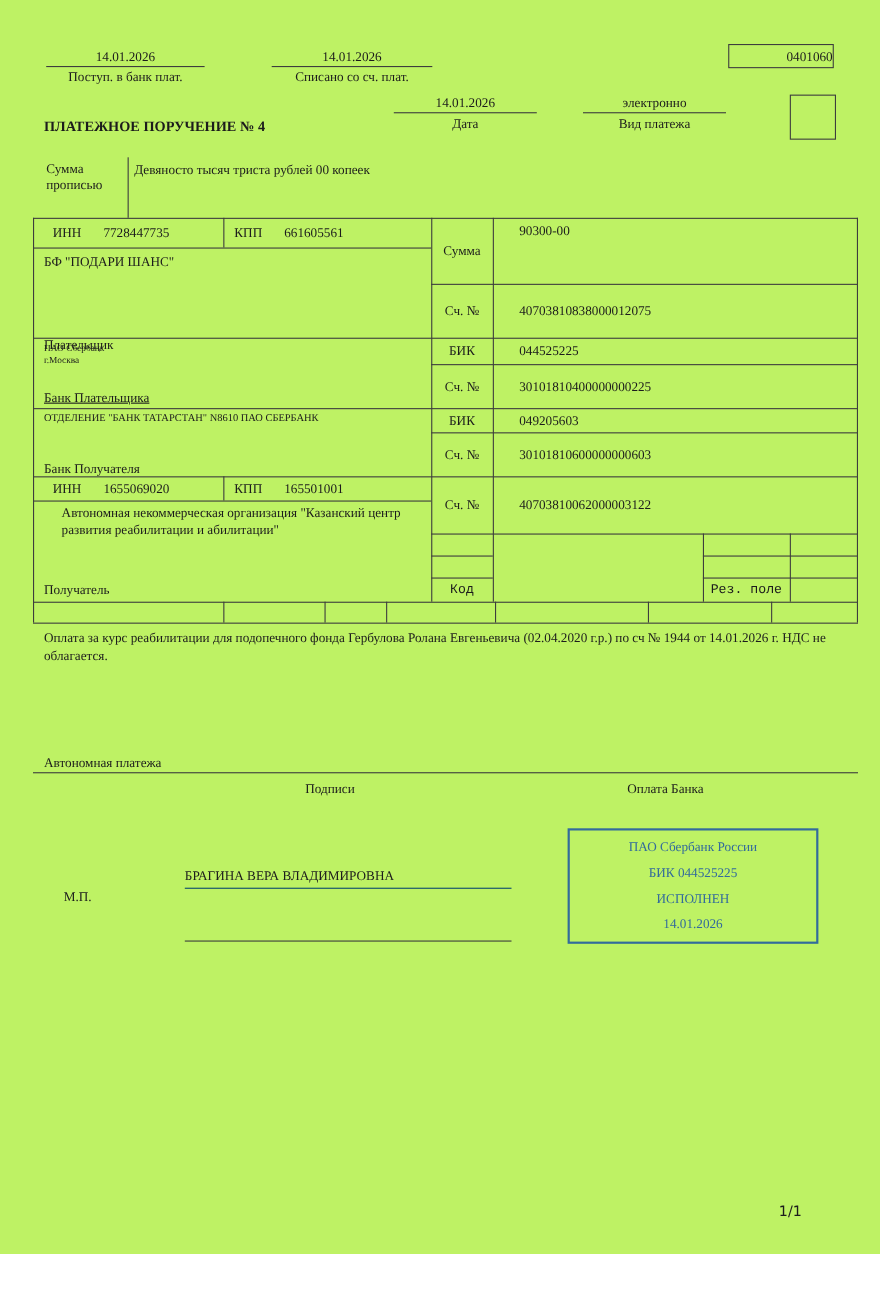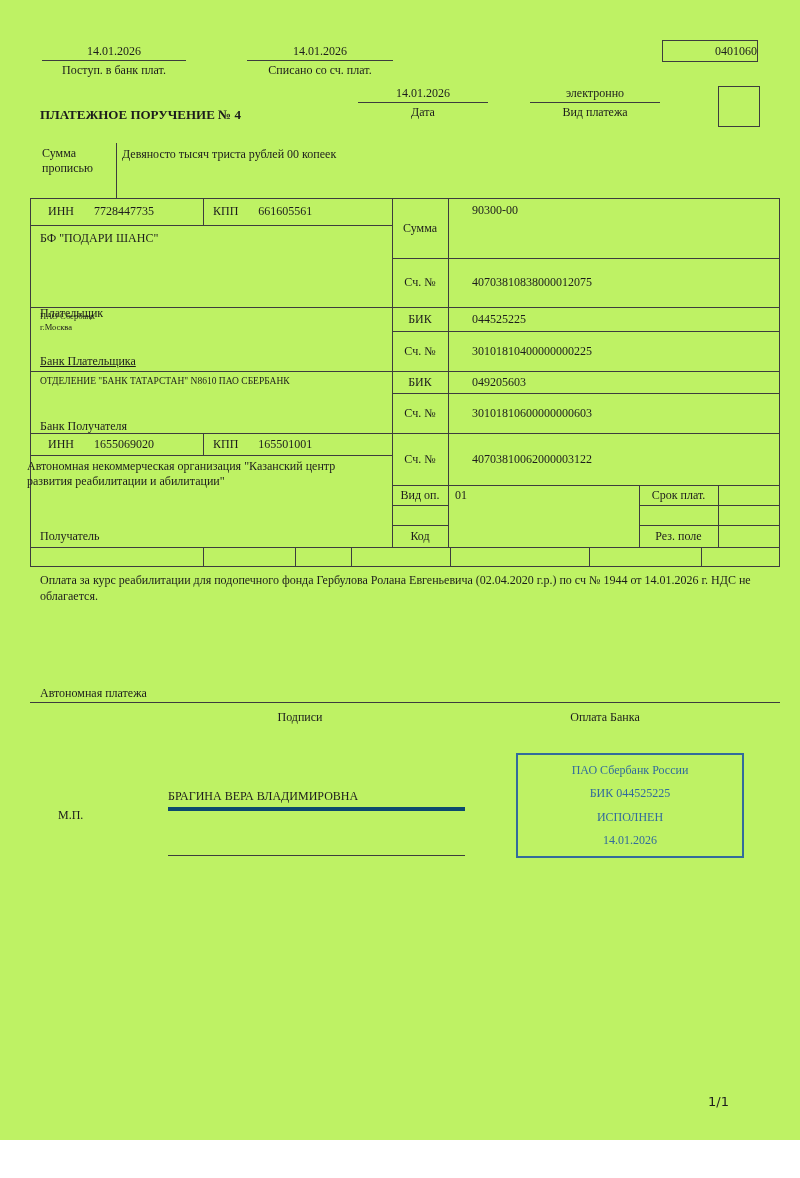--- a/index.html
+++ b/index.html
@@ -29,21 +29,21 @@
   .vrow .vvalue2{width:191px;flex:none;display:flex;align-items:center;padding-left:7px;box-sizing:border-box;}
   .vrow .vlabel2{width:79px;flex:none;display:flex;align-items:center;justify-content:center;text-align:center;}
   .vrow .vcell2{width:61px;flex:none;display:flex;align-items:center;padding-left:8px;box-sizing:border-box;}
   .small-bank{font-size:8.5px;line-height:11px;}
   .mid-bank{font-size:9.5px;}
   .title{font-weight:bold;font-size:13px;}
   .stamp{
     position:absolute;display:flex;flex-direction:column;justify-content:space-evenly;
     text-align:center;border:2px solid #336b9c;color:#336b9c;box-sizing:border-box;
   }
-  .sig-line{border-bottom:4px solid #0c4a6e;padding-bottom:3px;}
+  .sig-line{border-bottom:1px solid #0c4a6e;padding-bottom:3px;}
   .sans{font-family:"DejaVu Sans","Liberation Sans",sans-serif;}
 </style>
 </head>
 <body>
 
 <div id="page">
 
   <div class="date-block" style="left:42px;top:44px;width:144px;">
     <div class="val">14.01.2026</div>
     <div class="lab">Поступ. в банк плат.</div>
@@ -124,21 +124,21 @@
   <div class="abs" style="left:40px;top:419px;">Банк Получателя</div>
 
   <div class="pair" style="left:48px;top:433px;height:22px;">
     <span class="k">ИНН</span>
     <span>1655069020</span>
   </div>
   <div class="pair" style="left:213px;top:433px;height:22px;">
     <span class="k">КПП</span>
     <span>165501001</span>
   </div>
-  <div class="abs" style="left:27px;top:459px;width:350px;line-height:1.25;">Автономная некоммерческая организация "Казанский центр развития реабилитации и абилитации"</div>
+  <div class="abs" style="left:56px;top:459px;width:350px;line-height:1.25;">Автономная некоммерческая организация "Казанский центр развития реабилитации и абилитации"</div>
   <div class="abs" style="left:40px;top:529px;">Получатель</div>
 
   <div class="vrow" style="top:199px;height:59px;">
     <div class="vlabel">Сумма</div>
     <div class="vvalue" style="align-items:flex-start;padding-top:4px;">90300-00</div>
   </div>
   <div class="vrow" style="top:258px;height:49px;">
     <div class="vlabel">Сч. №</div>
     <div class="vvalue">40703810838000012075</div>
   </div>
@@ -156,27 +156,21 @@
   </div>
   <div class="vrow" style="top:393px;height:40px;">
     <div class="vlabel">Сч. №</div>
     <div class="vvalue">30101810600000000603</div>
   </div>
   <div class="vrow" style="top:433px;height:52px;">
     <div class="vlabel">Сч. №</div>
     <div class="vvalue">40703810062000003122</div>
   </div>
 
-  <div class="vrow" style="top:485px;height:20px;">
-    <div class="vlabel">Вид оп.</div>
-    <div class="vvalue2">01</div>
-    <div class="vlabel2">Срок плат.</div>
-    <div class="vcell2"></div>
-  </div>
-  <div class="vrow" style="top:525px;height:22px;">
+  <div class="vrow" style="top:525px;height:22px;font-family:Liberation Mono, monospace;">
     <div class="vlabel">Код</div>
     <div class="vvalue2"></div>
     <div class="vlabel2">Рез. поле</div>
     <div class="vcell2"></div>
   </div>
 
   <div class="abs" style="left:40px;top:572px;width:728px;line-height:1.35;">Оплата за курс реабилитации для подопечного фонда Гербулова Ролана Евгеньевича (02.04.2020 г.р.) по сч № 1944 от 14.01.2026 г. НДС не облагается.</div>
   <div class="abs" style="left:40px;top:686px;">Автономная платежа</div>
   <div class="hline" style="left:30px;top:702px;width:750px;"></div>
 

